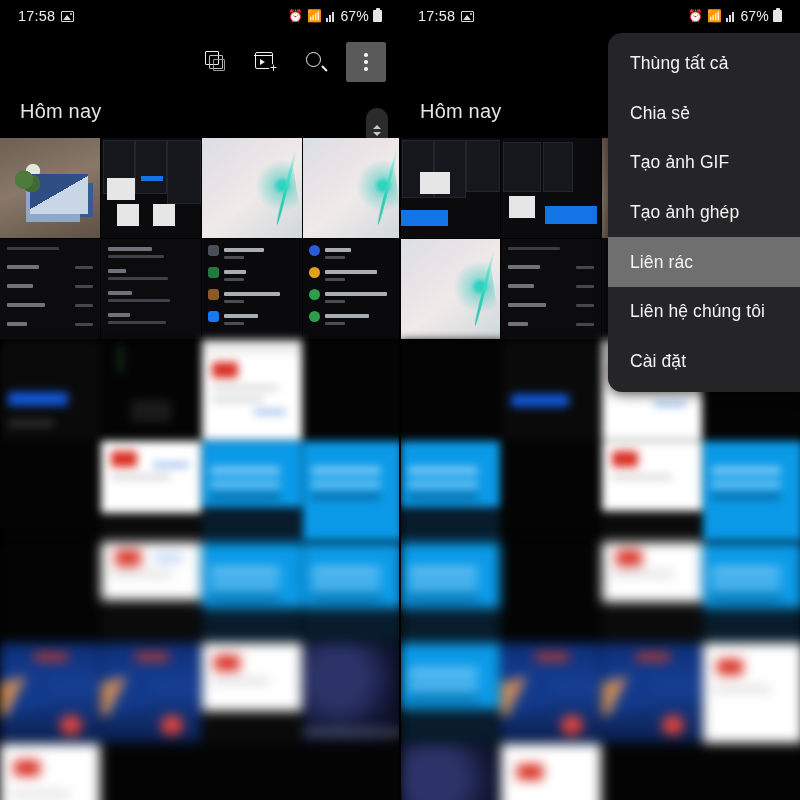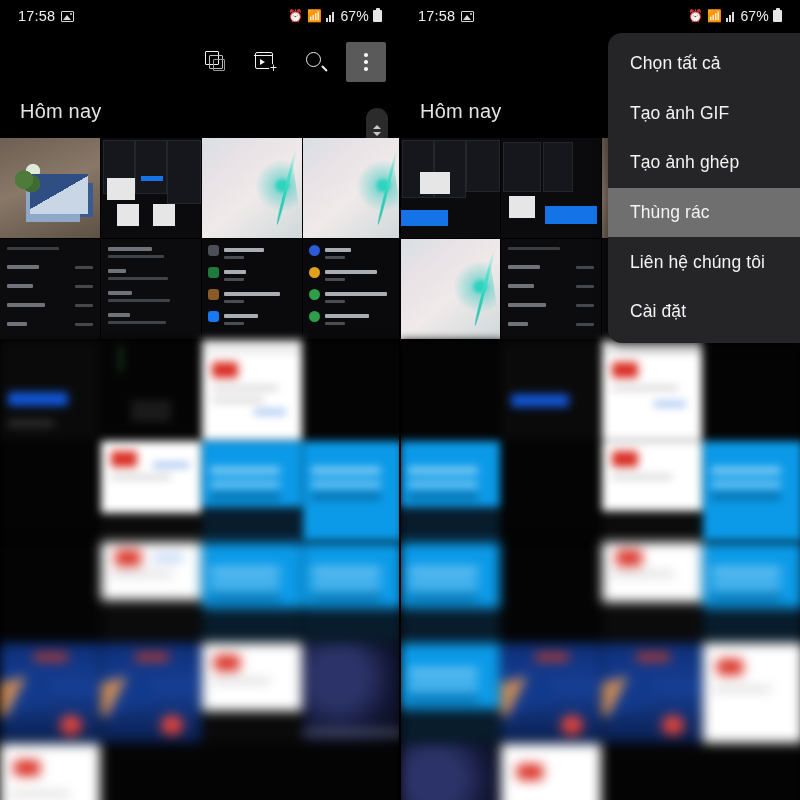--- a/index.html
+++ b/index.html
@@ -797,30 +797,33 @@
       <div class="cell">
           <div class="art black"></div>
         </div>
     </div>
   </div>
 
   <div class="seam"></div>
 
   <div class="menu">
     <div class="menu-item">
-      <span>Chọn tất cả</span>
+      <span>Thùng tất cả</span>
+    </div>
+    <div class="menu-item">
+      <span>Chia sẻ</span>
     </div>
     <div class="menu-item">
       <span>Tạo ảnh GIF</span>
     </div>
     <div class="menu-item">
       <span>Tạo ảnh ghép</span>
     </div>
     <div class="menu-item highlight">
-      <span>Thùng rác</span>
+      <span>Liên rác</span>
     </div>
     <div class="menu-item">
       <span>Liên hệ chúng tôi</span>
     </div>
     <div class="menu-item">
       <span>Cài đặt</span>
     </div>
   </div>
 
 </div>

